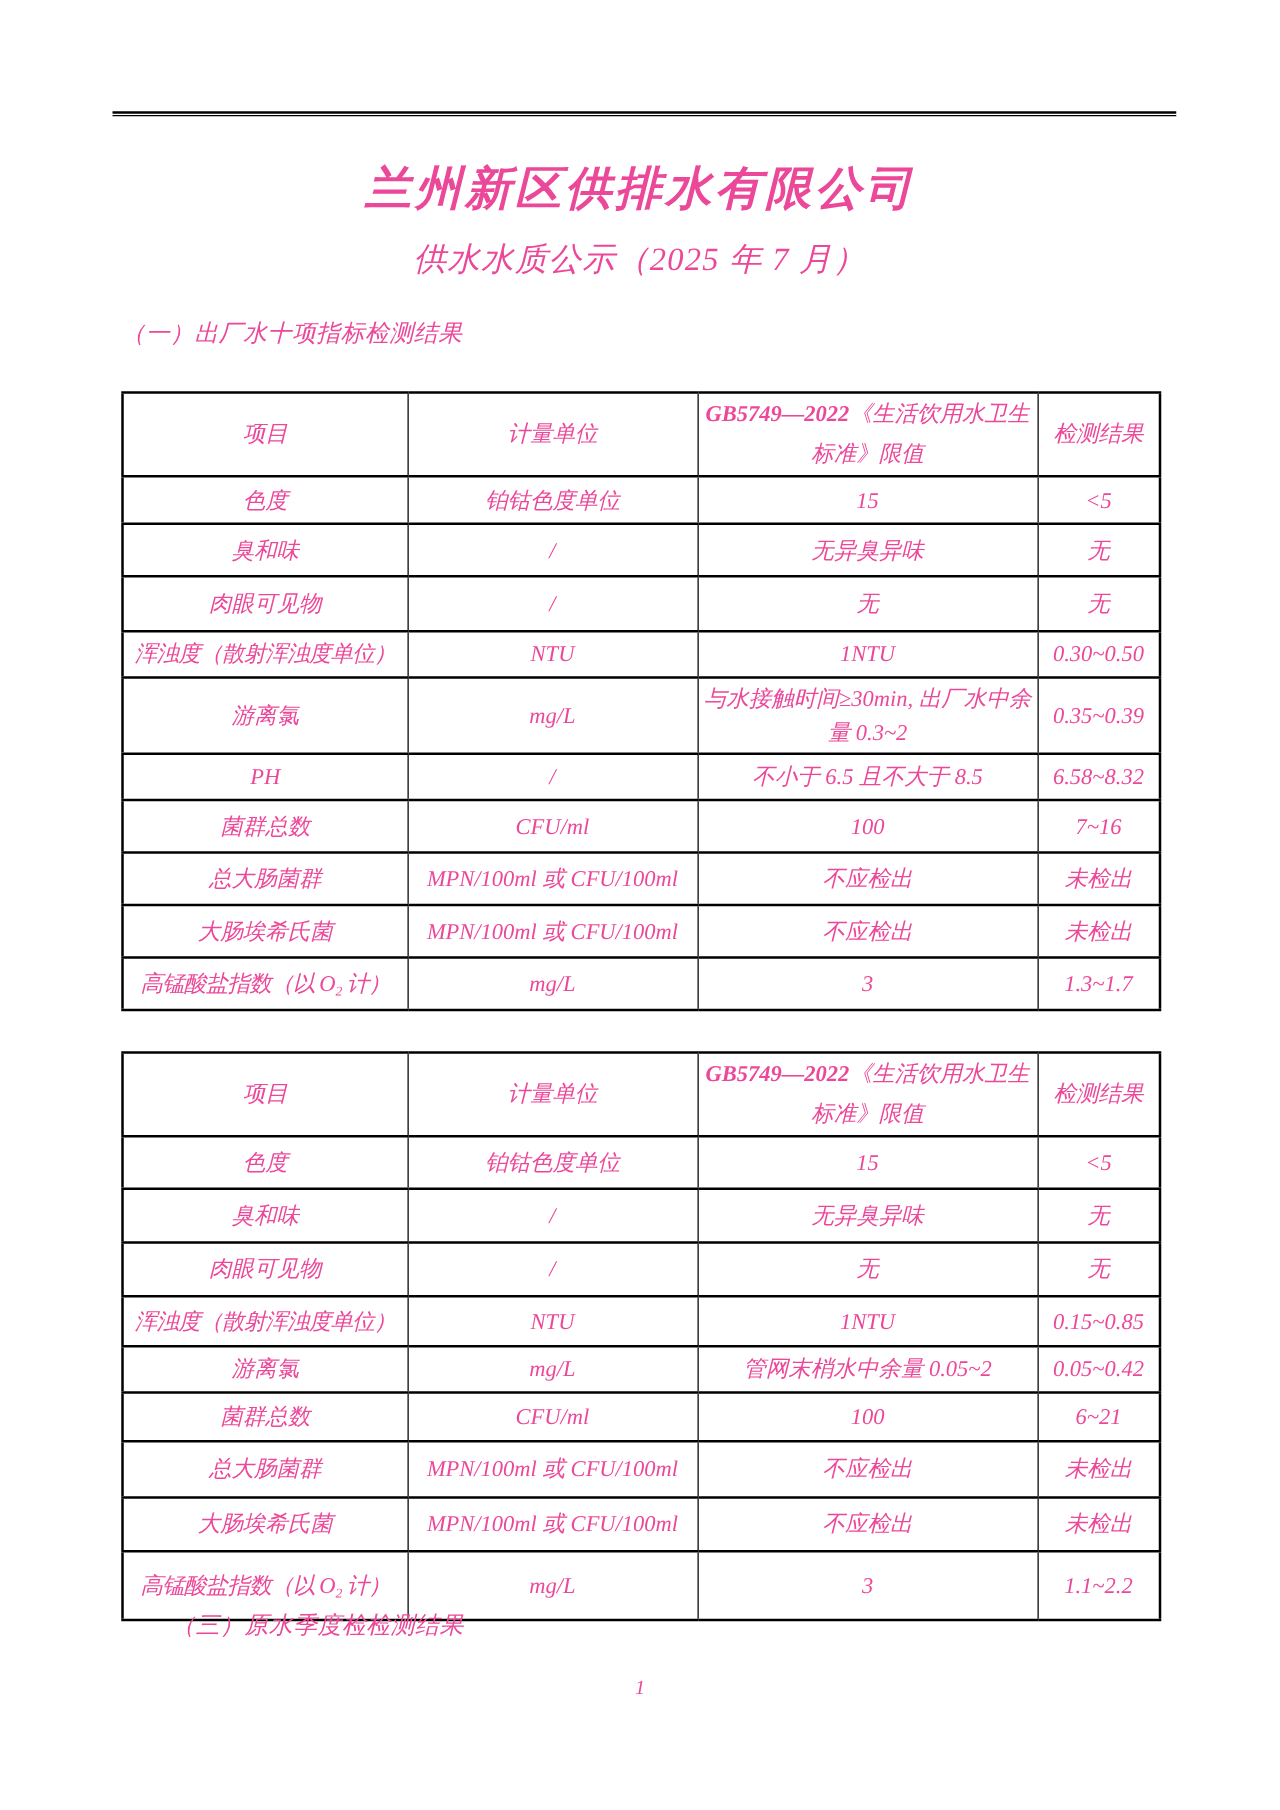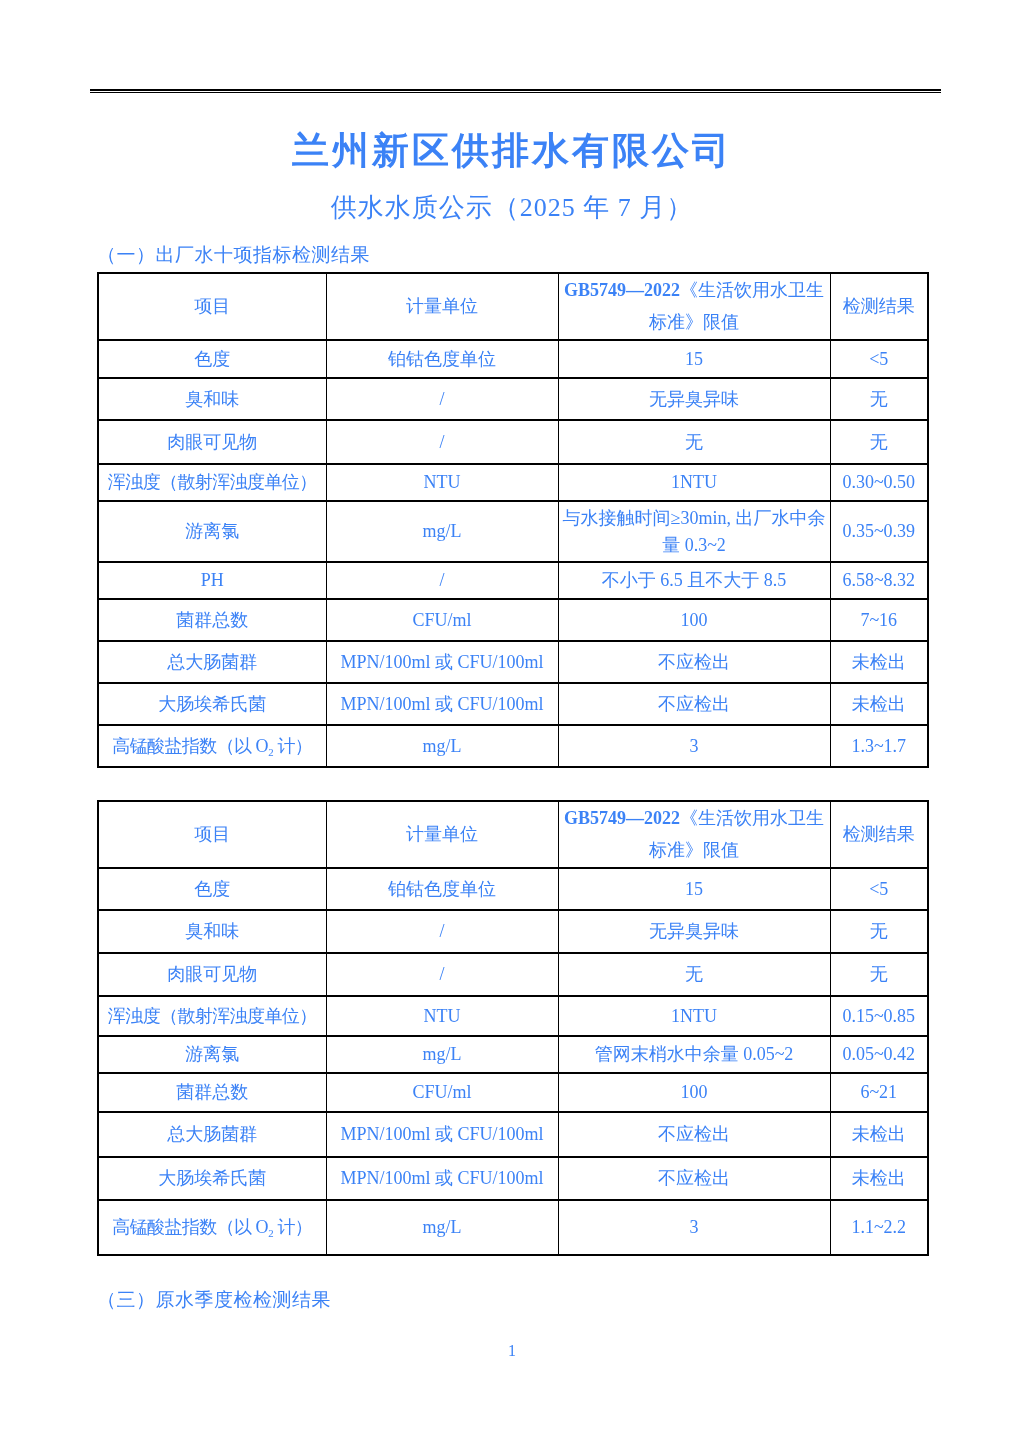--- a/index.html
+++ b/index.html
@@ -5,23 +5,24 @@
   html, body {
     margin: 0;
     padding: 0;
     background: #ffffff;
   }
   .page {
     position: relative;
     width: 1024px;
     height: 1448px;
     background: #ffffff;
-    color: #3b82f6;
+    color: #ec4899;
     font-family: "Liberation Serif", "DejaVu Serif", serif;
     overflow: hidden;
+    font-style: italic;
   }
   .header-rule {
     position: absolute;
     left: 90px;
     top: 89px;
     width: 851px;
     height: 1px;
     border-top: 2px solid #000;
     border-bottom: 1px solid #000;
   }
@@ -48,31 +49,32 @@
     letter-spacing: 1px;
   }
   .sec-heading {
     position: absolute;
     left: 97px;
     margin: 0;
     font-size: 19px;
     font-weight: normal;
     letter-spacing: 0.5px;
   }
-  .sec1 { top: 242px; }
+  .sec1 { top: 254px; }
   .sec2 { top: 774px; }
-  .sec3 { top: 1287px; }
+  .sec3 { top: 1287px; margin-left: 40px; }
 
   table.water {
     position: absolute;
     left: 97px;
     width: 830px;
     border-collapse: collapse;
     table-layout: fixed;
     border: 2px solid #000;
+    margin-top: 41px;
   }
   .t1 { top: 272px; }
   .t2 { top: 800px; }
   table.water td {
     border-style: solid;
     border-color: #000;
     border-width: 2px 1.5px;
     text-align: center;
     vertical-align: middle;
     font-size: 18px;

